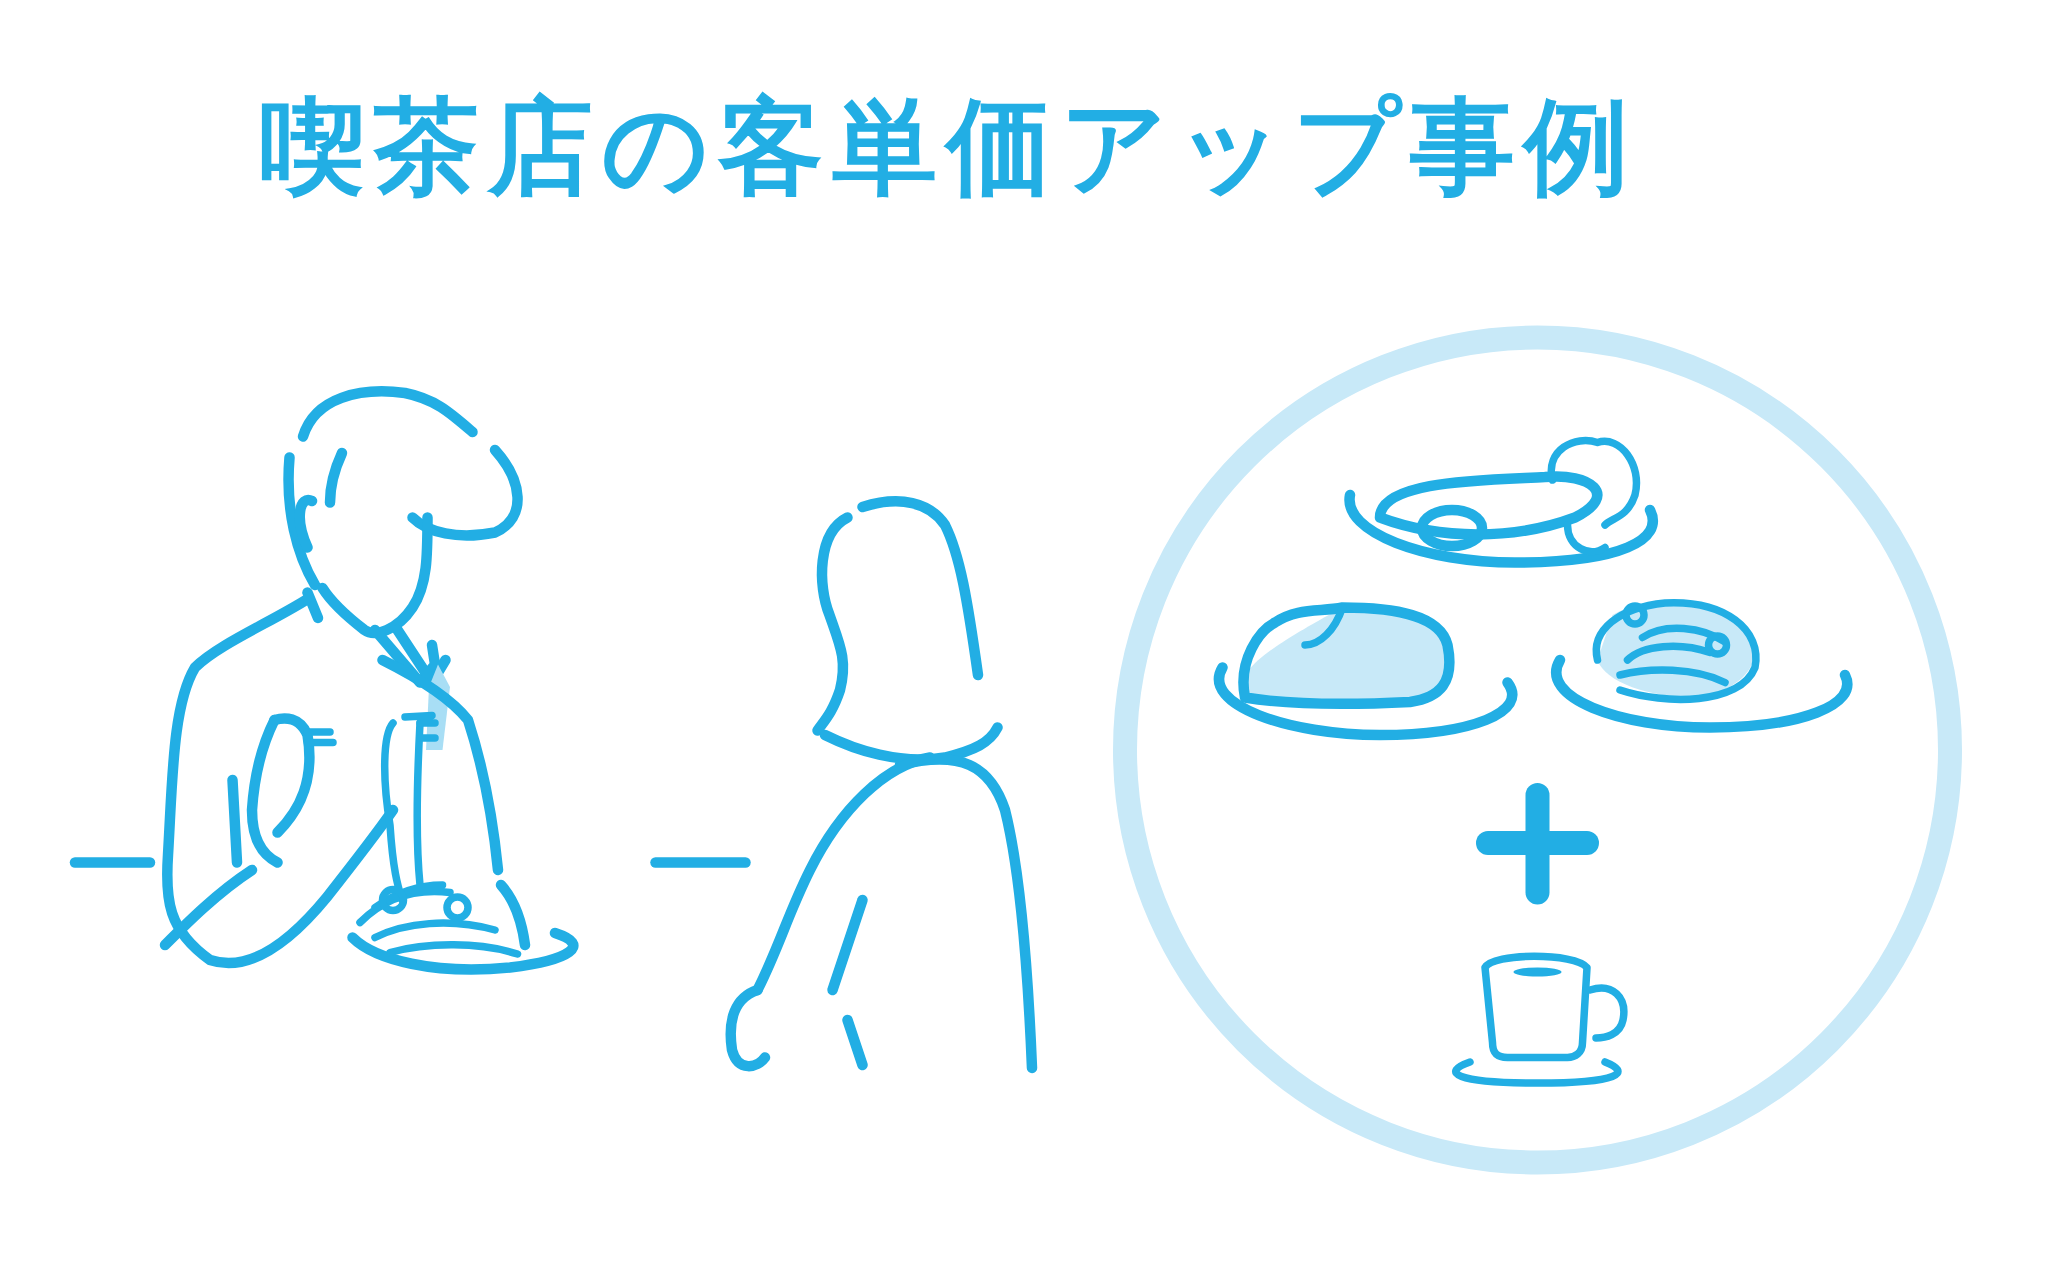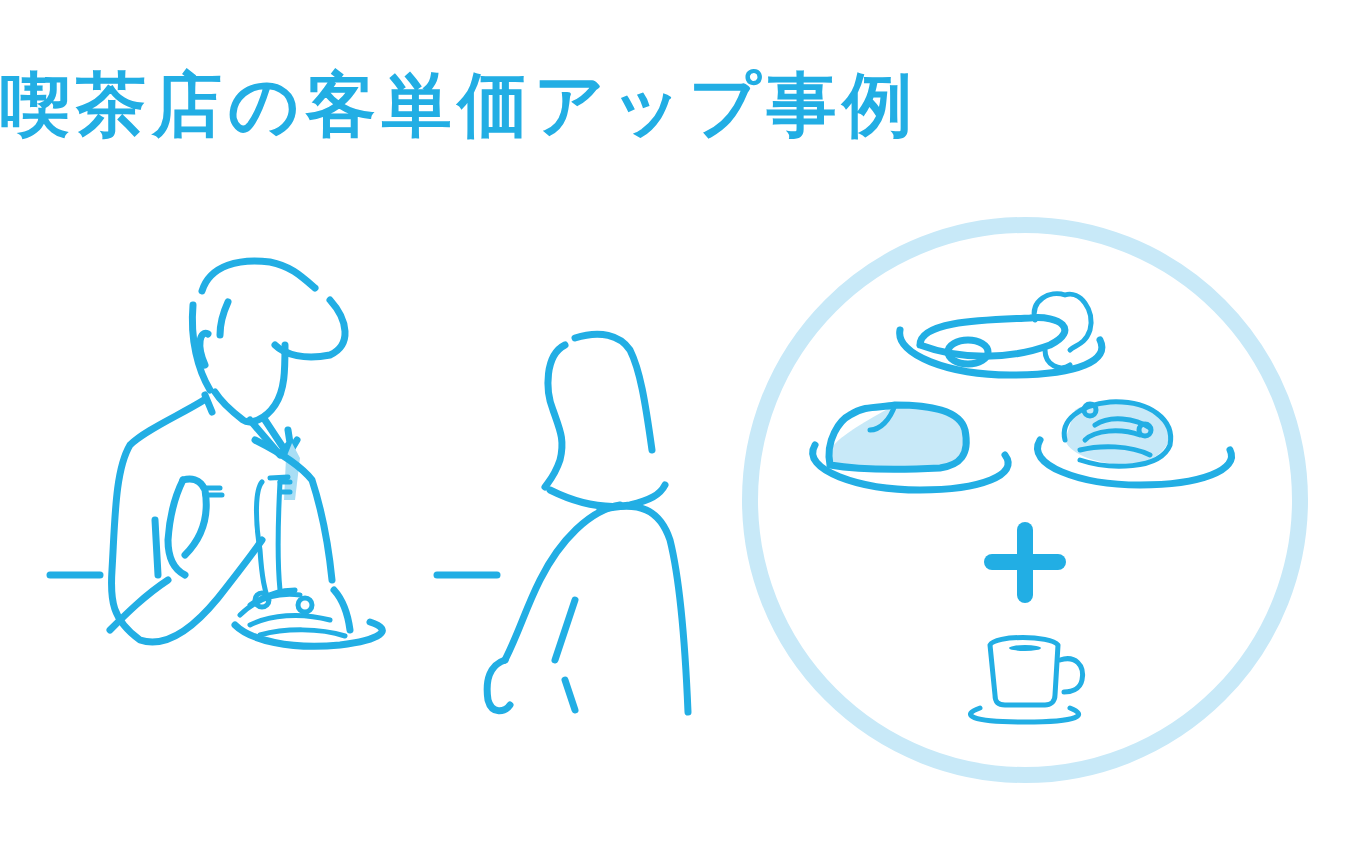--- a/index.html
+++ b/index.html
@@ -1,17 +1,17 @@
 <!DOCTYPE html>
 <html><head>
 <meta charset="utf-8">
 <style>
   html, body { margin:0; padding:0; background:#ffffff; }
   body { width:1368px; height:844px; position:relative; overflow:hidden; font-family:"DejaVu Sans", sans-serif; }
-  .title { position:absolute; left:0; top:60px; width:1265px; font-size:70px; font-weight:bold; color:#22aee4; letter-spacing:6px; line-height:90px; }
+  .title { position:absolute; left:0; top:60px; width:1265px; text-align:center; font-size:70px; font-weight:bold; color:#22aee4; letter-spacing:6px; line-height:90px;font-family:Liberation Mono, monospace; }
   svg { position:absolute; left:0; top:0; }
   .st { fill:none; stroke:#22aee4; stroke-width:7; stroke-linecap:round; stroke-linejoin:round; }
   .st5 { fill:none; stroke:#22aee4; stroke-width:5; stroke-linecap:round; stroke-linejoin:round; }
 </style>
 </head>
 <body>
 
 <div class="title">喫茶店の客単価アップ事例</div>
 
 <svg width="1368" height="844" viewBox="0 0 1368 844">

